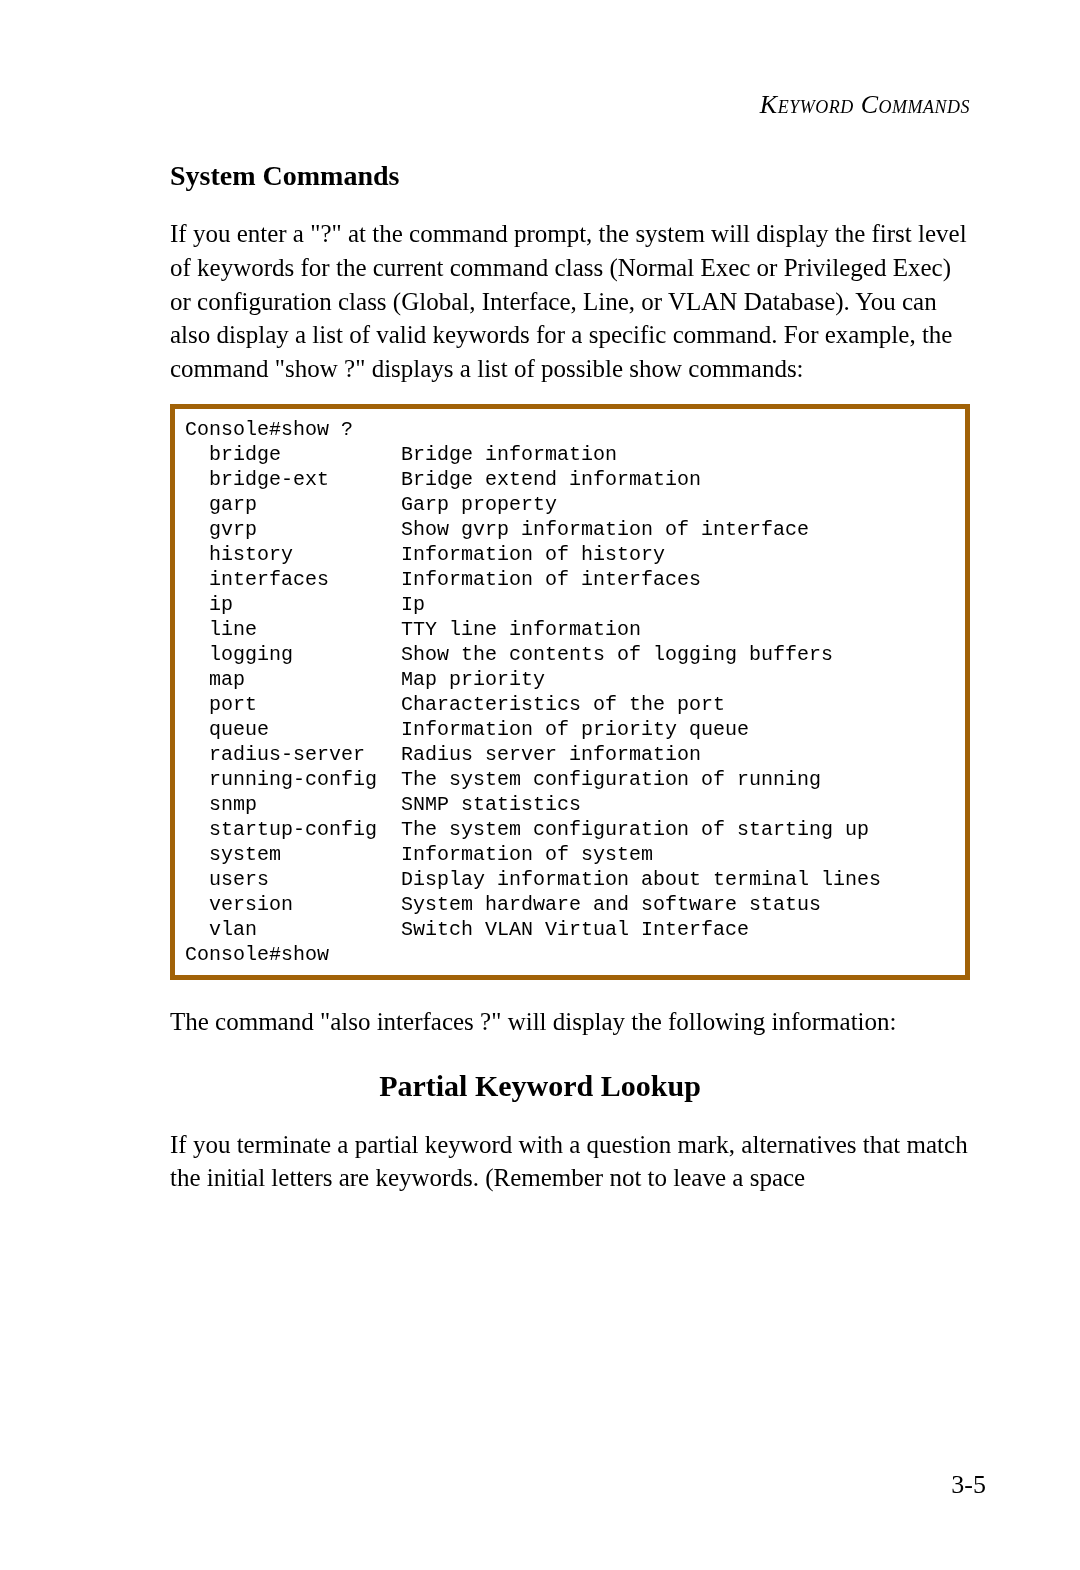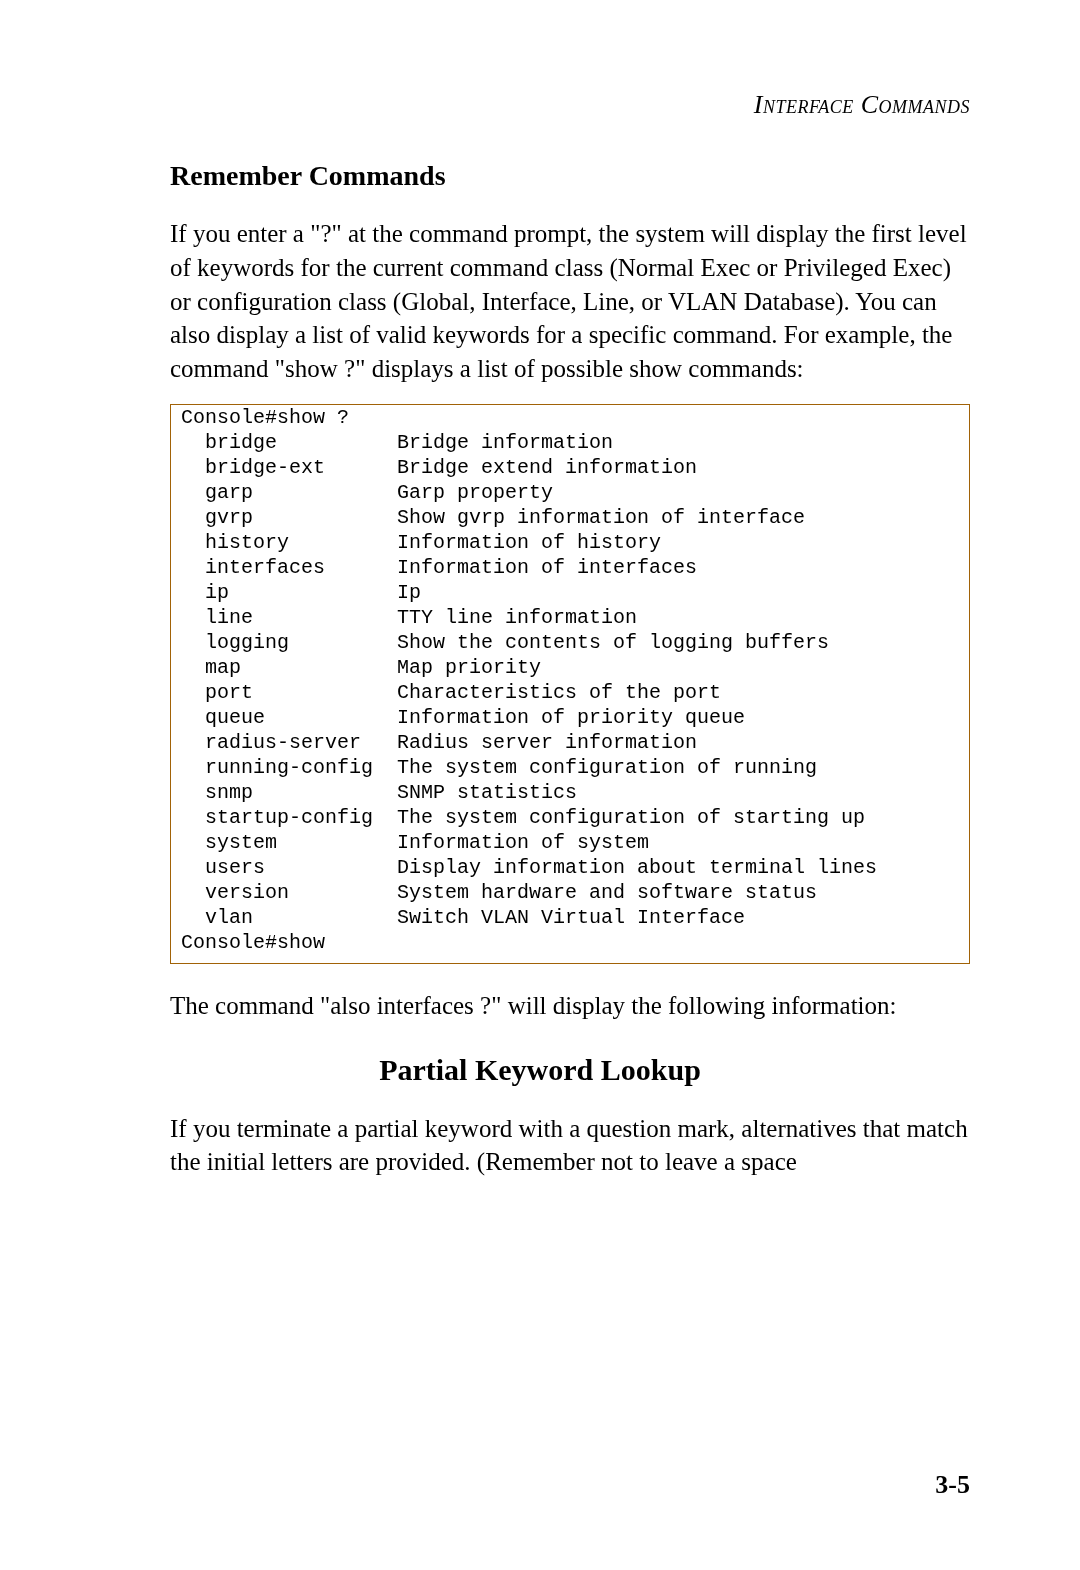--- a/index.html
+++ b/index.html
@@ -43,44 +43,43 @@
     margin-left: 60px;
     margin-bottom: 18px;
   }
   .bold-inline {
     font-weight: normal;
   }
   .code-block {
     font-family: "Courier New", Courier, monospace;
     font-size: 20px;
     line-height: 1.25;
-    border: 1px solid #a16207;
-    padding: 0 10px 8px 10px;
+    border: 5px solid #a16207;
+    padding: 8px 10px 8px 10px;
     margin-left: 60px;
     margin-right: 0;
     margin-bottom: 22px;
     white-space: pre;
     overflow: hidden;
   }
   .page-num {
     position: absolute;
     bottom: 70px;
-    right: 110px;
+    right: 94px;
     font-size: 26px;
-    font-weight: bold;
   }
 </style>
 </head>
 <body>
 
 <div class="page">
 
-  <div class="running-head">Interface Commands</div>
+  <div class="running-head">Keyword Commands</div>
 
-  <div class="section-h2">Remember Commands</div>
+  <div class="section-h2">System Commands</div>
 
   <p class="body-para">
     <span>If you enter a "?" at the command prompt, the system will display the first level of keywords for the current command class (Normal Exec or Privileged Exec) or configuration class (Global, Interface, Line, or VLAN Database). You can also display a list of valid keywords for a specific command. For example, the command "</span><span class="bold-inline">show ?</span><span>" displays a list of possible show commands:</span>
   </p>
 
   <div class="code-block">Console#show ?
   bridge          Bridge information
   bridge-ext      Bridge extend information
   garp            Garp property
   gvrp            Show gvrp information of interface
@@ -102,17 +101,17 @@
   vlan            Switch VLAN Virtual Interface
 Console#show</div>
 
   <p class="body-para">
     <span>The command "</span><span class="bold-inline">also interfaces ?</span><span>" will display the following information:</span>
   </p>
 
 
   <div class="section-h1">Partial Keyword Lookup</div>
 
-  <p class="body-para">If you terminate a partial keyword with a question mark, alternatives that match the initial letters are provided. (Remember not to leave a space</p>
+  <p class="body-para">If you terminate a partial keyword with a question mark, alternatives that match the initial letters are keywords. (Remember not to leave a space</p>
 
   <div class="page-num">3-5</div>
 
 </div>
 
 </body></html>

